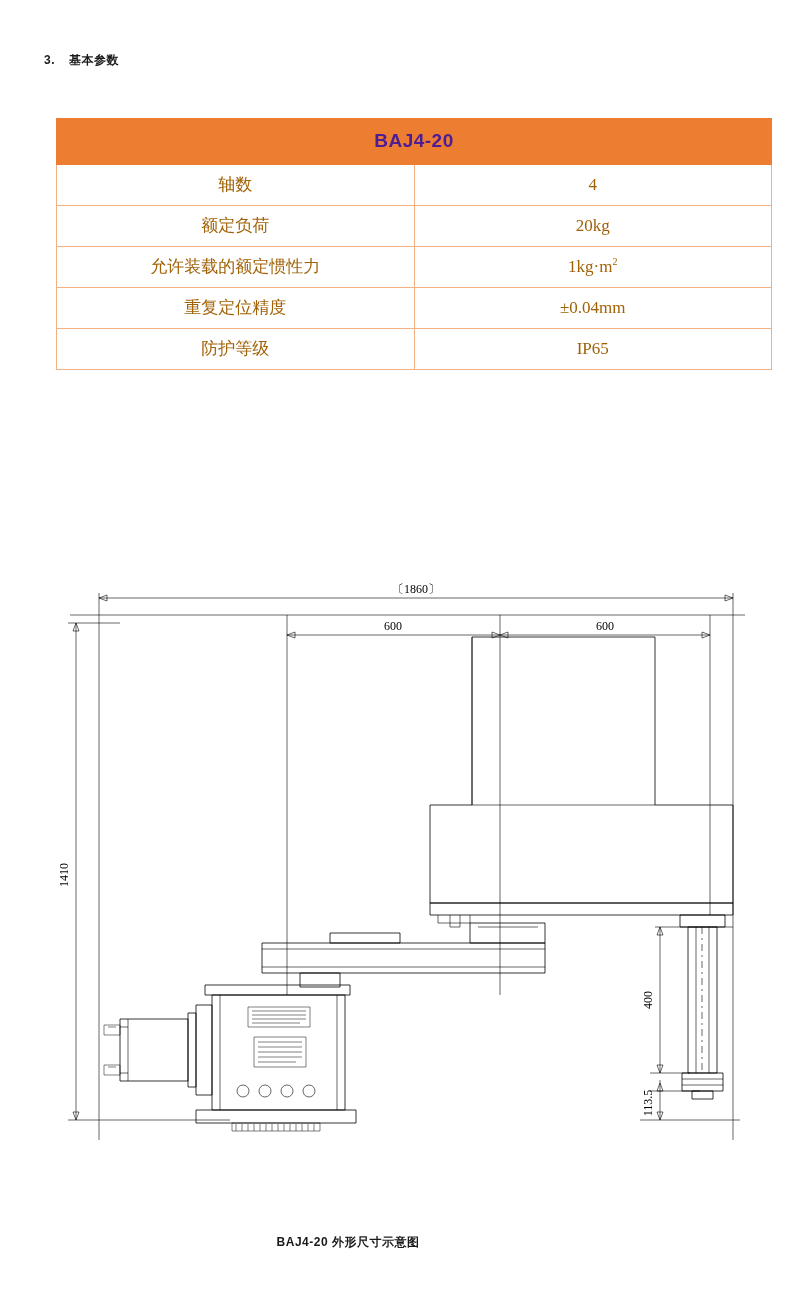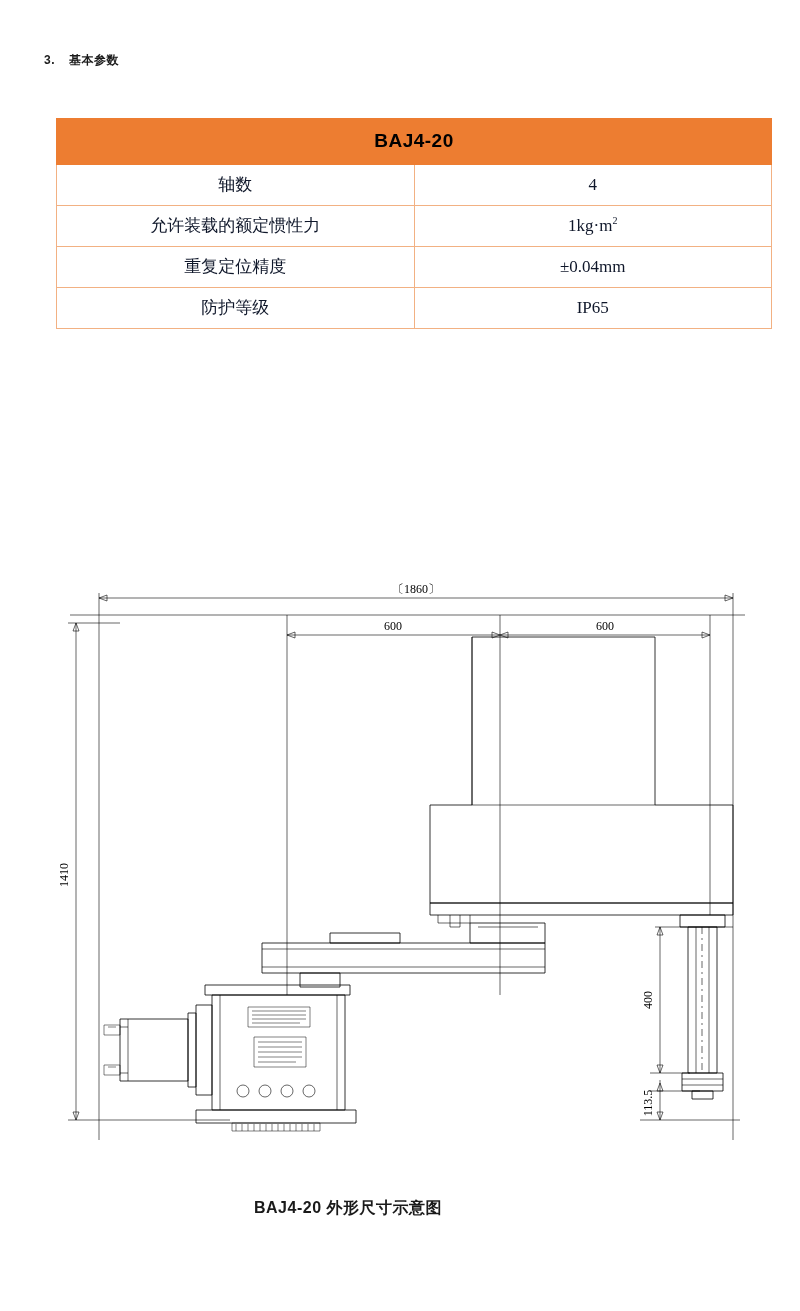--- a/index.html
+++ b/index.html
@@ -33,35 +33,35 @@
   .spec-table {
     position: absolute;
     left: 56px;
     top: 118px;
     width: 716px;
     border-collapse: collapse;
     table-layout: fixed;
   }
   .spec-table th.title-cell {
     background: #ED7D31;
-    color: #000000;
+    color: #4c1d95;
     font-size: 19px;
     font-weight: bold;
     text-align: center;
     padding: 11px 0 12px 0;
     letter-spacing: 0.5px;
     border: 1px solid #ED7D31;
   }
   .spec-table td {
     border: 1px solid #F2B183;
     font-size: 17px;
     text-align: center;
     padding: 8px 0 9px 0;
     font-family: "Liberation Serif", serif;
-    color: #0f172a;
+    color: #a16207;
   }
   .spec-table td.label-cell {
     width: 357px;
   }
   .spec-table td.value-cell {
     width: 359px;
   }
   .spec-table sup {
     font-size: 10px;
     vertical-align: super;
@@ -71,24 +71,24 @@
   .drawing-wrap {
     position: absolute;
     left: 0;
     top: 575px;
     width: 800px;
     height: 610px;
   }
   .drawing-caption {
     position: absolute;
     left: 0;
-    top: 1198px;
+    top: 1234px;
     width: 696px;
     text-align: center;
-    font-size: 16px;
+    font-size: 12px;
     font-weight: bold;
     letter-spacing: 0.5px;
   }
   svg { display: block; }
   .ln    { stroke: #000; stroke-width: 0.8; fill: none; }
   .lnt   { stroke: #000; stroke-width: 0.6; fill: none; }
   .lnh   { stroke: #000; stroke-width: 0.5; fill: none; }
   .dim   { stroke: #000; stroke-width: 0.6; fill: none; }
   .dashed{ stroke: #000; stroke-width: 0.6; fill: none; stroke-dasharray: 7 4 2 4; }
   .dtxt  { font-family: "Liberation Serif", serif; font-size: 12px; fill: #000; }
@@ -101,20 +101,24 @@
 </div>
 
 <table class="spec-table">
   <tbody>
       <tr>
     <th class="title-cell" colspan="2">BAJ4-20</th>
   </tr>
   <tr>
     <td class="label-cell">轴数</td>
     <td class="value-cell">4</td>
+  </tr>
+  <tr>
+    <td class="label-cell">额定负荷</td>
+    <td class="value-cell">20kg</td>
   </tr>
   <tr>
     <td class="label-cell">允许装载的额定惯性力</td>
     <td class="value-cell"><span>1kg·m</span><sup>2</sup></td>
   </tr>
   <tr>
     <td class="label-cell">重复定位精度</td>
     <td class="value-cell">±0.04mm</td>
   </tr>
   <tr>

